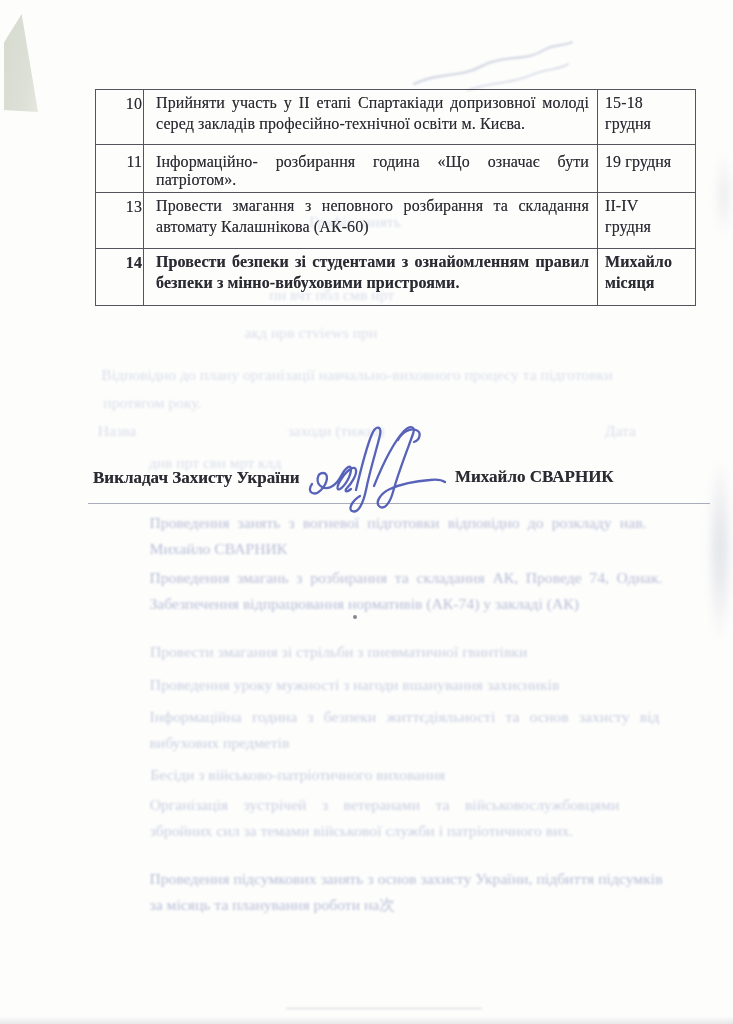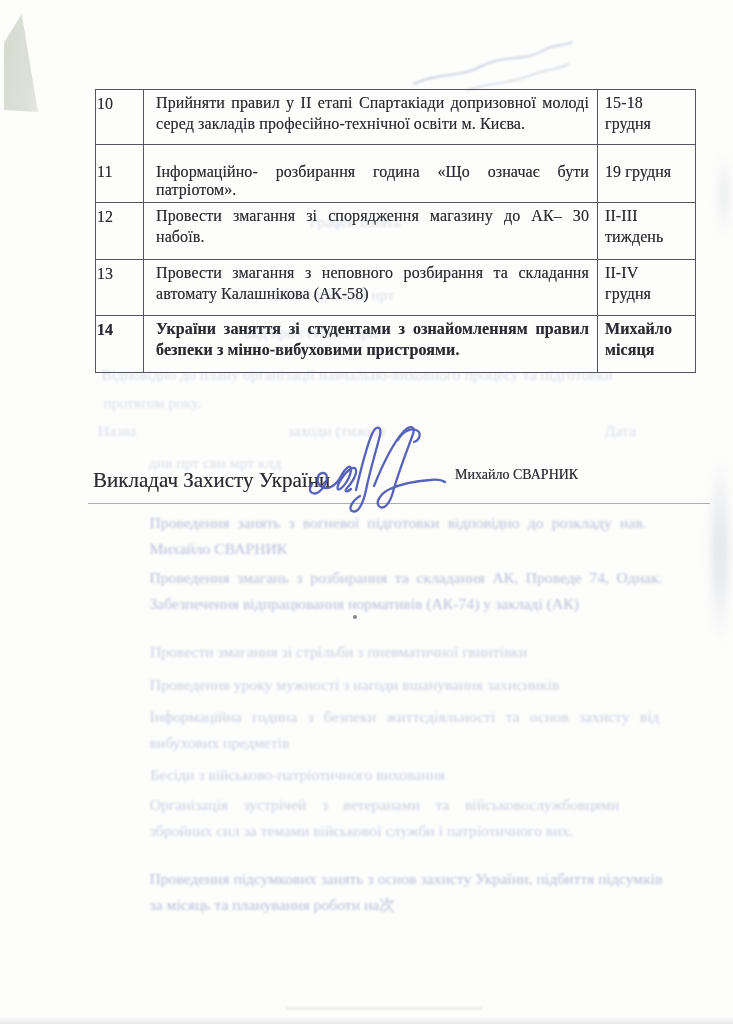--- a/index.html
+++ b/index.html
@@ -18,28 +18,28 @@
   
   table.doc{
     position:absolute; left:95px; top:89px; width:567px;
     border-collapse:collapse; table-layout:fixed; z-index:3;
   }
   table.doc td{
     border:1.6px solid #54545e; vertical-align:top;
     font-size:16px; line-height:1.3; letter-spacing:.1px;
     text-shadow:0 0 .6px rgba(43,43,51,.55);
   }
-  td.c-num{width:45px; text-align:left; padding-top:4px;}
+  td.c-num{width:45px; text-align:right; padding-top:4px;}
   td.c-desc{width:433px; padding:3px 8px 3px 12px; text-align:justify; text-justify:inter-word;}
   td.c-date{width:87px; padding:3px 3px 3px 7px; white-space:pre-line;}
-  tr.tight td{line-height:1.13; padding-top:18px;}
+  tr.tight td{line-height:1.13; padding-top:8px;}
   
-  .sig-role{position:absolute; left:93px; top:468px; font-size:21px; font-weight:normal; z-index:4;
+  .sig-role{position:absolute; left:93px; top:468px; font-size:17px; font-weight:bold; z-index:4;
             text-shadow:0 0 .6px rgba(43,43,51,.55);}
-  .sig-name{position:absolute; left:455px; top:467px; font-size:14px; font-weight:normal; z-index:4;
+  .sig-name{position:absolute; left:455px; top:467px; font-size:17px; font-weight:bold; z-index:4;
             text-shadow:0 0 .6px rgba(43,43,51,.55);}
   .sig-ink{position:absolute; left:298px; top:418px; z-index:5;}
   
   .thru-line{
     position:absolute; left:88px; top:503px; width:622px; height:0;
     border-top:1.3px solid rgba(100,108,135,.55); filter:blur(.4px); z-index:2;
   }
   
   .bleed{
     position:absolute; z-index:1; color:#97a0c4; opacity:.5;
@@ -85,44 +85,38 @@
   </svg>
 
   <div class="bleed soft" style="left:310px; top:209px; width:140px;">Графік занять</div>
   <div class="bleed soft" style="left:270px; top:282px; width:130px;">пн вчт пбл смв нрт</div>
   <div class="bleed soft" style="left:246px; top:320px; width:290px;">акд нрв стviews прн</div>
 
   <table class="doc">
     <tbody>
         <tr style="height:55px;">
       <td class="c-num">10</td>
-      <td class="c-desc">Прийняти правил у ІІ етапі Спартакіади допризовної молоді серед закладів професійно-технічної освіти м. Києва.</td>
+      <td class="c-desc">Прийняти участь у ІІ етапі Спартакіади допризовної молоді серед закладів професійно-технічної освіти м. Києва.</td>
       <td class="c-date">15-18
 грудня</td>
     </tr>
     <tr style="height:38px;" class="tight">
       <td class="c-num">11</td>
       <td class="c-desc">Інформаційно- розбирання година «Що означає бути патріотом».</td>
       <td class="c-date">19 грудня</td>
     </tr>
-    <tr style="height:57px;">
-      <td class="c-num">12</td>
-      <td class="c-desc">Провести змагання зі спорядження магазину до АК– 30 набоїв.</td>
-      <td class="c-date">II-III
-тиждень</td>
-    </tr>
     <tr style="height:56px;">
       <td class="c-num">13</td>
-      <td class="c-desc">Провести змагання з неповного розбирання та складання автомату Калашнікова (АК-58)</td>
+      <td class="c-desc">Провести змагання з неповного розбирання та складання автомату Калашнікова (АК-60)</td>
       <td class="c-date">II-IV
 грудня</td>
     </tr>
     <tr style="height:57px;font-weight:bold;">
       <td class="c-num">14</td>
-      <td class="c-desc">України заняття зі студентами з  ознайомленням правил безпеки з мінно-вибуховими пристроями.</td>
+      <td class="c-desc">Провести безпеки зі студентами з  ознайомленням правил безпеки з мінно-вибуховими пристроями.</td>
       <td class="c-date">Михайло
 місяця</td>
     </tr>
   </tbody>
     </table>
 
   <div class="bleed soft" style="left:104px; top:362px; width:556px; white-space:nowrap; overflow:hidden;">Відповідно до плану організації навчально-виховного процесу та підготовки</div>
   <div class="bleed soft" style="left:104px; top:390px; width:150px;">протягом року.</div>
   <div class="bleed soft" style="left:98px;  top:418px; width:60px;">Назва</div>
   <div class="bleed soft" style="left:288px; top:418px; width:120px;">заходи (тижні)</div>

